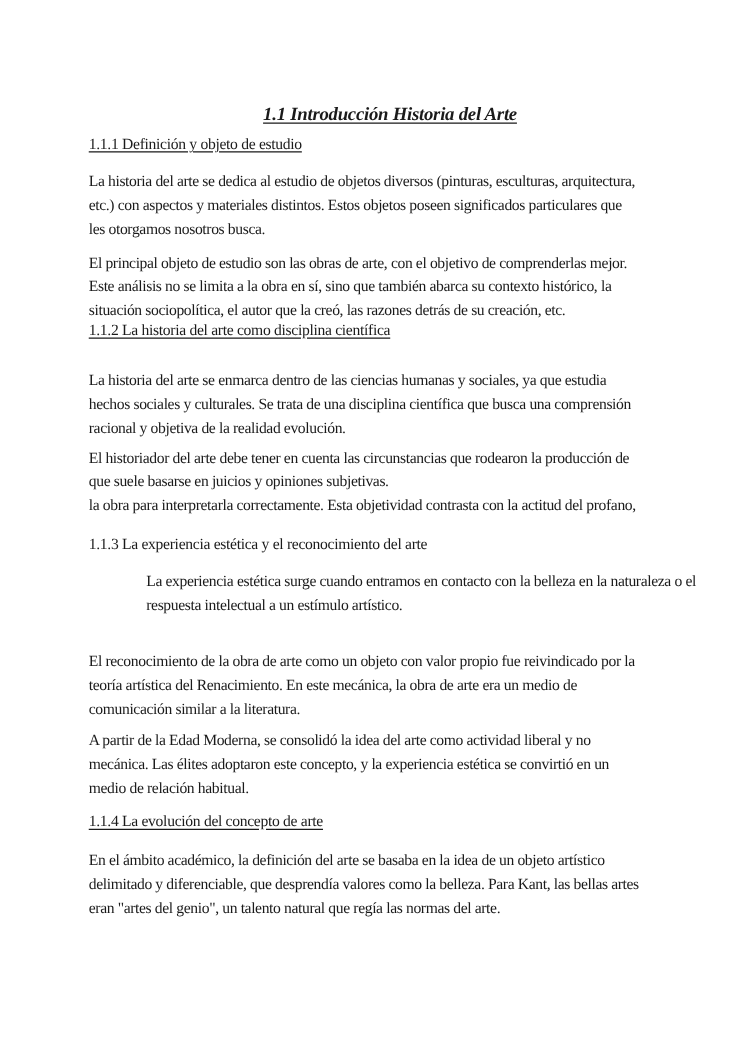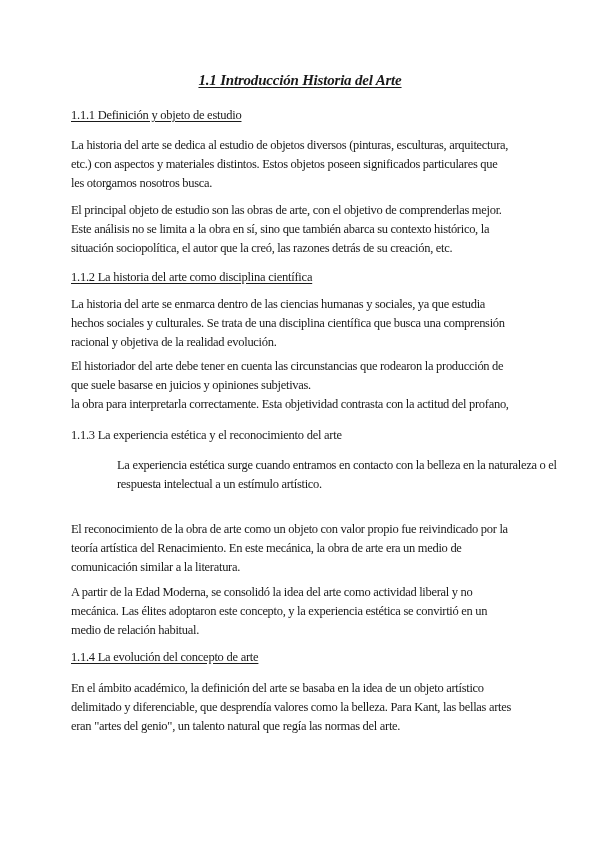--- a/index.html
+++ b/index.html
@@ -26,21 +26,21 @@
       left: 0;
       width: 458px;
       top: 71px;
       text-align: center;
       font-size: 15px;
       font-weight: bold;
       font-style: italic;
       text-decoration: underline;
       text-underline-offset: 2px;
       letter-spacing: -0.2px;
-      margin: 0;
+      margin: 12px;
       line-height: 19px;
     }
     .section-heading {
       position: absolute;
       left: 0;
       margin: 0;
       font-size: 12.5px;
       font-weight: normal;
       line-height: 19px;
       white-space: nowrap;
@@ -76,21 +76,21 @@
     <span class="line">La historia del arte se dedica al estudio de objetos diversos (pinturas, esculturas, arquitectura,</span>
     <span class="line">etc.) con aspectos y materiales distintos. Estos objetos poseen significados particulares que</span>
     <span class="line">les otorgamos nosotros busca.</span>
   </p>
   <p class="para" style="top:201px;">
     <span class="line">El principal objeto de estudio son las obras de arte, con el objetivo de comprenderlas mejor.</span>
     <span class="line">Este análisis no se limita a la obra en sí, sino que también abarca su contexto histórico, la</span>
     <span class="line">situación sociopolítica, el autor que la creó, las razones detrás de su creación, etc.</span>
   </p>
 
-  <h2 class="section-heading underlined" style="top:268px;">1.1.2 La historia del arte como disciplina científica</h2>
+  <h2 class="section-heading underlined" style="top:255px;">1.1.2 La historia del arte como disciplina científica</h2>
   <p class="para" style="top:295px;">
     <span class="line">La historia del arte se enmarca dentro de las ciencias humanas y sociales, ya que estudia</span>
     <span class="line">hechos sociales y culturales. Se trata de una disciplina científica que busca una comprensión</span>
     <span class="line">racional y objetiva de la realidad evolución.</span>
   </p>
   <p class="para" style="top:357px;">
     <span class="line">El historiador del arte debe tener en cuenta las circunstancias que rodearon la producción de</span>
     <span class="line">que suele basarse en juicios y opiniones subjetivas.</span>
     <span class="line">la obra para interpretarla correctamente. Esta objetividad contrasta con la actitud del profano,</span>
   </p>

